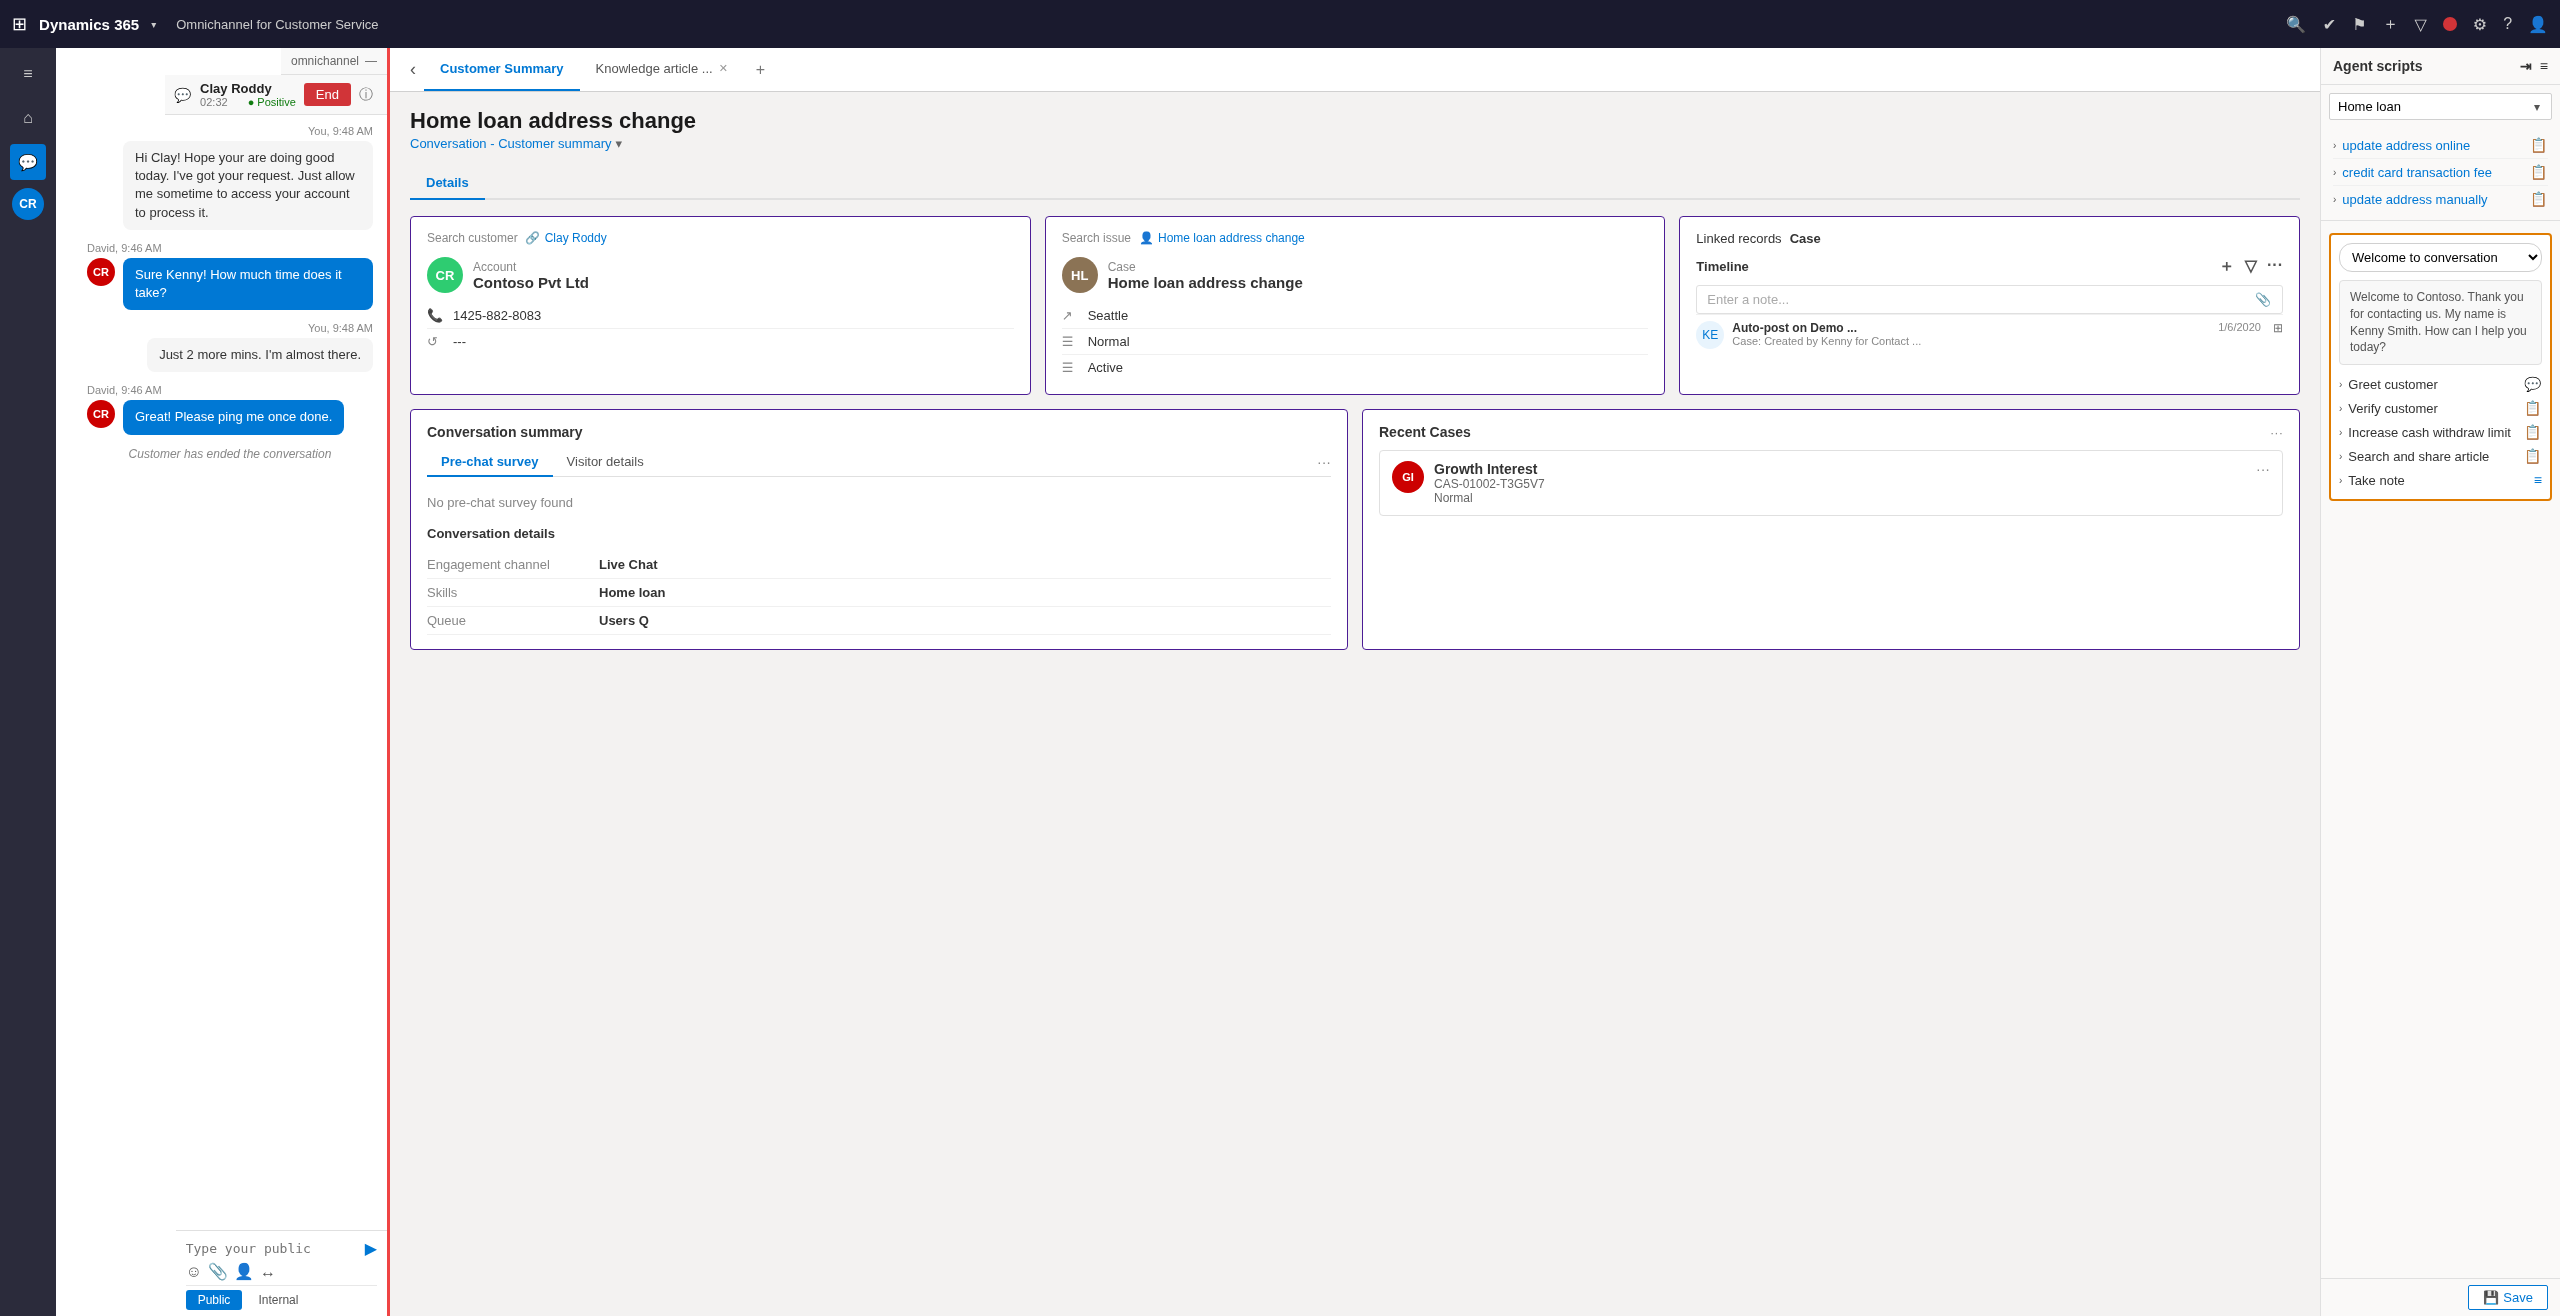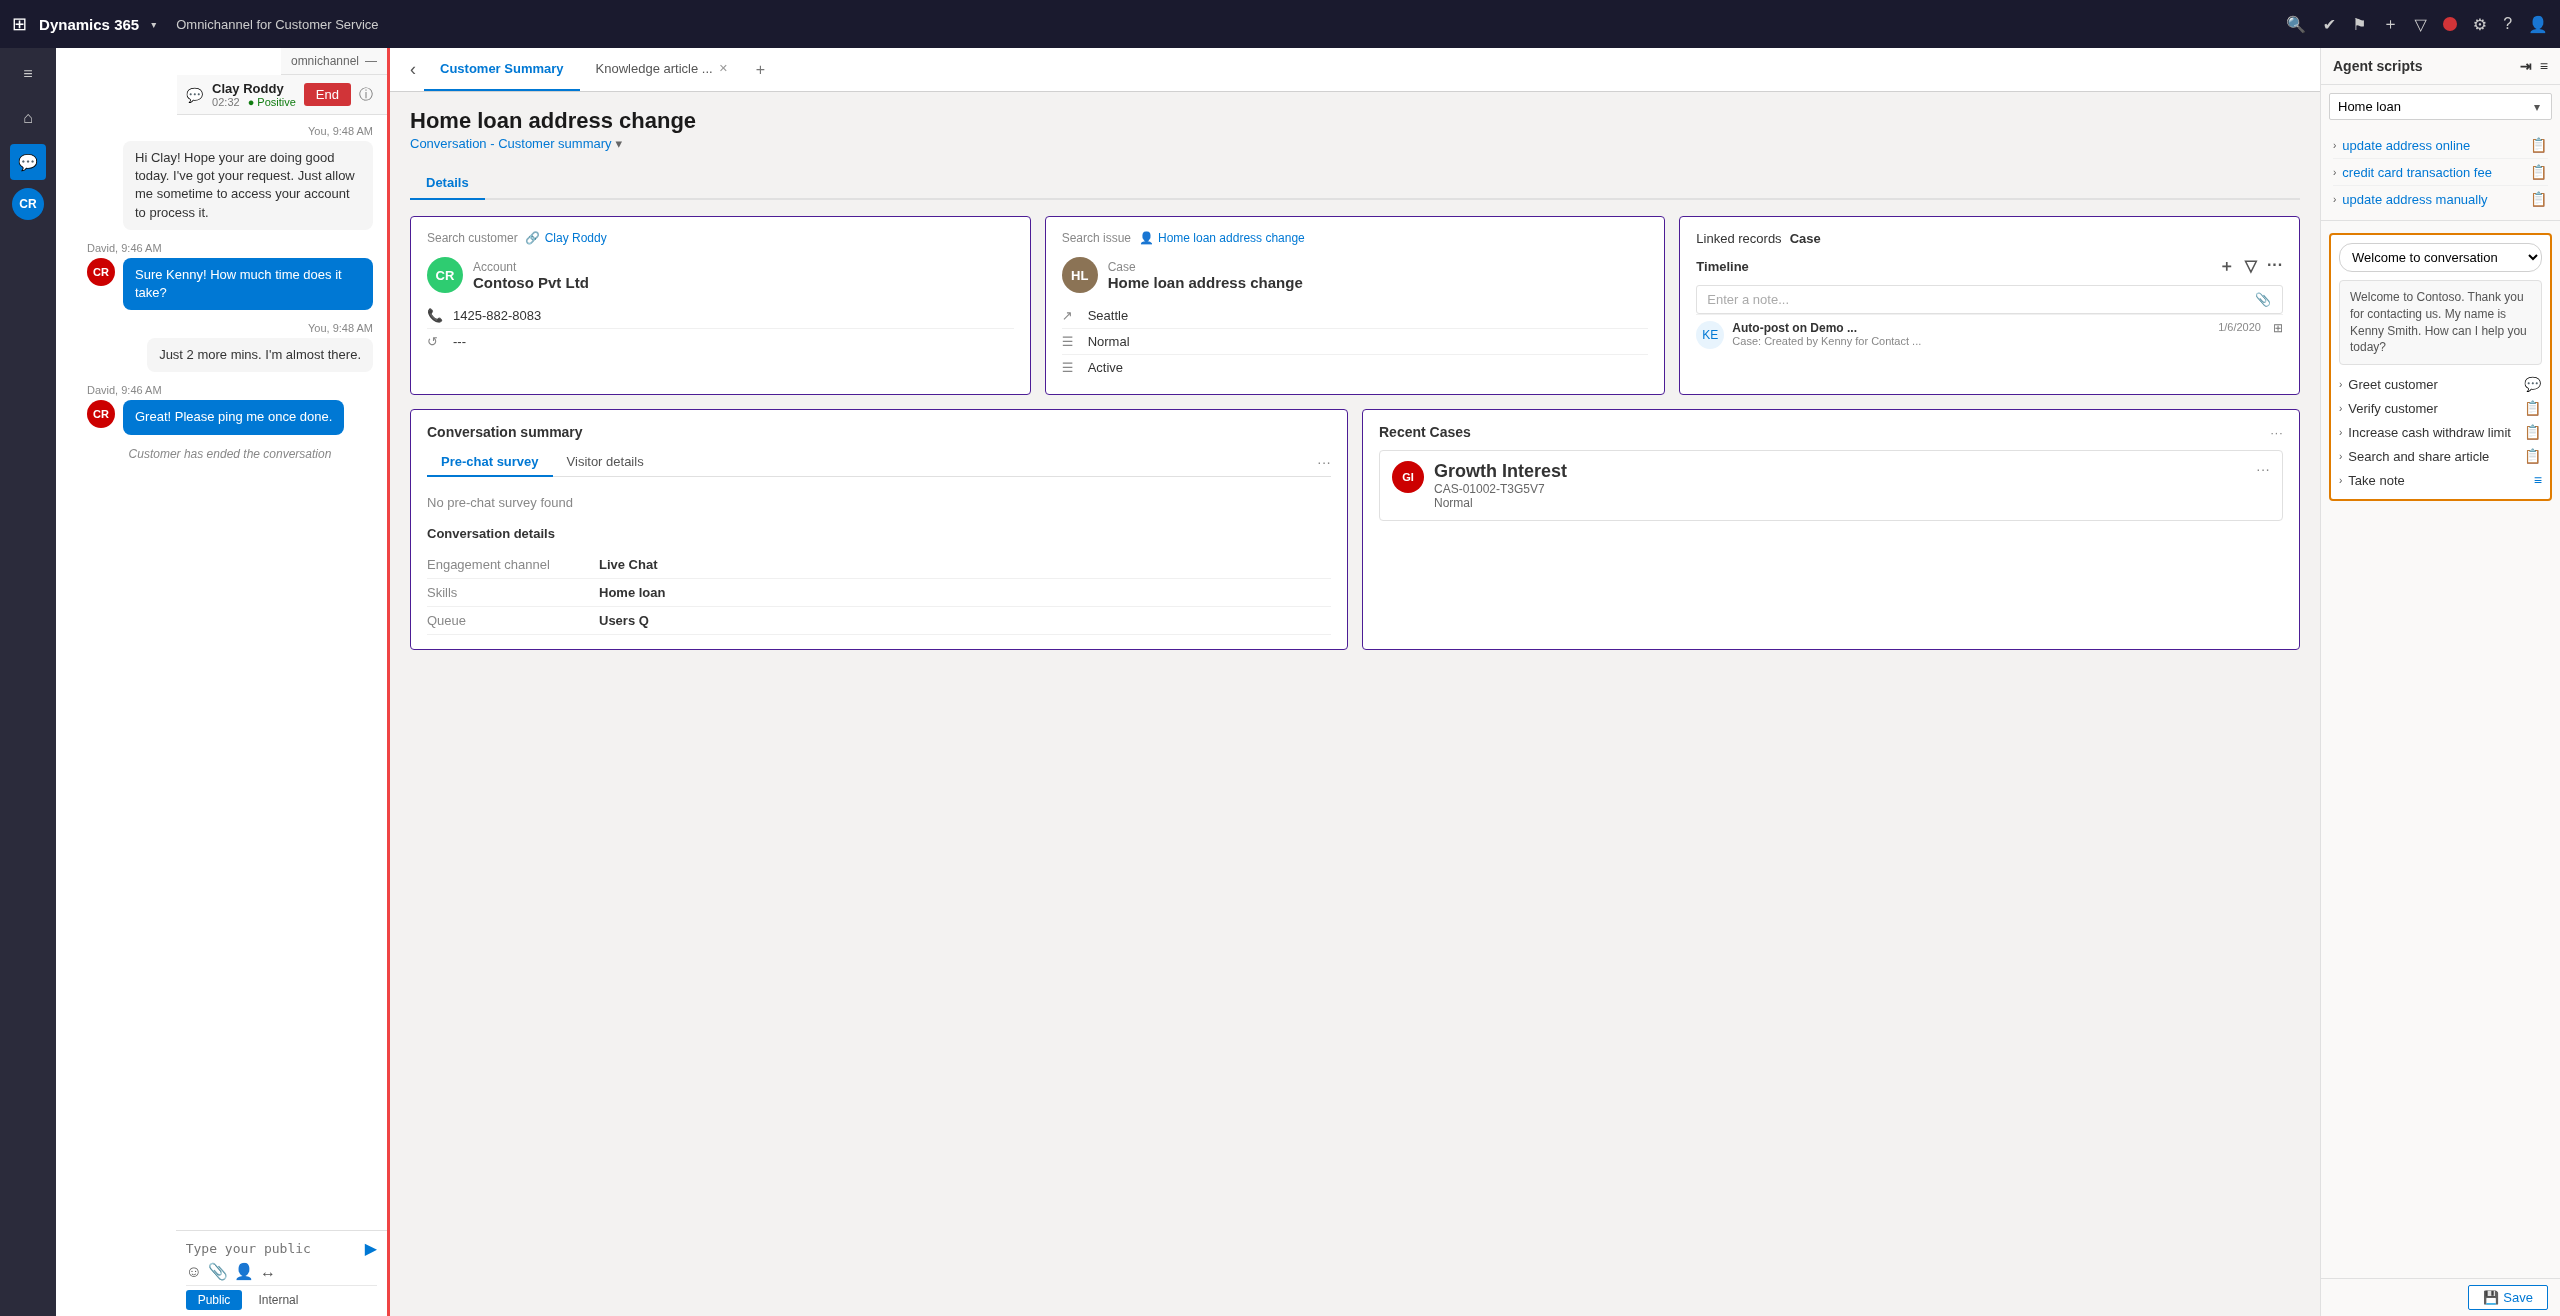--- a/index.html
+++ b/index.html
@@ -216,21 +216,21 @@
     .conv-detail-label { color: #888; font-size: 13px; width: 160px; flex-shrink: 0; }
     .conv-detail-value { font-size: 13px; font-weight: 600; color: #333; }
 
     
     .recent-cases-card { flex: 1; }
     .recent-cases-header { display: flex; align-items: center; justify-content: space-between; margin-bottom: 10px; }
     .recent-cases-title { font-size: 14px; font-weight: 600; }
     .case-item { border: 1px solid #e0e0e0; border-radius: 4px; padding: 10px 12px; display: flex; align-items: flex-start; gap: 10px; }
     .case-item-avatar { width: 32px; height: 32px; border-radius: 50%; background: #c00; color: #fff; display: flex; align-items: center; justify-content: center; font-size: 11px; font-weight: 700; flex-shrink: 0; }
     .case-item-info { flex: 1; }
-    .case-item-title { font-size: 18px; font-weight: 600; }
+    .case-item-title { font-size: 14px; font-weight: 600; }
     .case-item-id { font-size: 12px; color: #666; }
     .case-item-status { font-size: 12px; color: #666; }
     .case-item-more { color: #888; font-size: 14px; cursor: pointer; }
 
     
     .right-panel {
       width: 240px;
       background: #faf9f8;
       border-left: 1px solid #e0e0e0;
       display: flex;
@@ -329,21 +329,21 @@
 
     <div class="chat-header-search">
       <span>omnichannel</span>
       <span style="margin-left:auto;">—</span>
     </div>
 
     <div class="chat-header">
       <span class="channel-icon">💬</span>
       <div>
         <div class="agent-name">Clay Roddy</div>
-        <div style="display:flex;align-items:center;gap:8px;">
+        <div style="display:flex;align-items:center;gap:20px;">
           <span class="time-tag">02:32</span>
           <span class="positive-badge">● Positive</span>
         </div>
       </div>
       <button class="end-btn">End</button>
       <span class="info-icon">ⓘ</span>
     </div>
 
     <div class="chat-messages">
 

